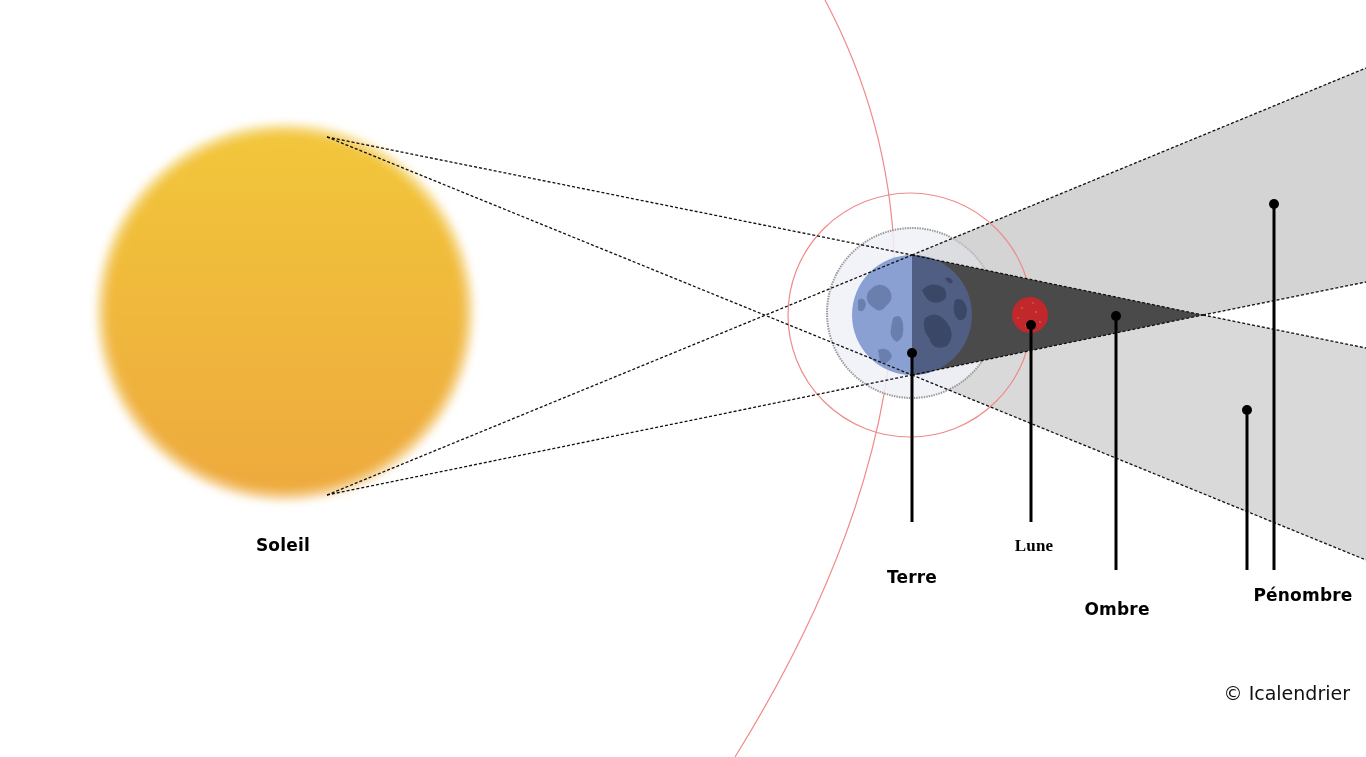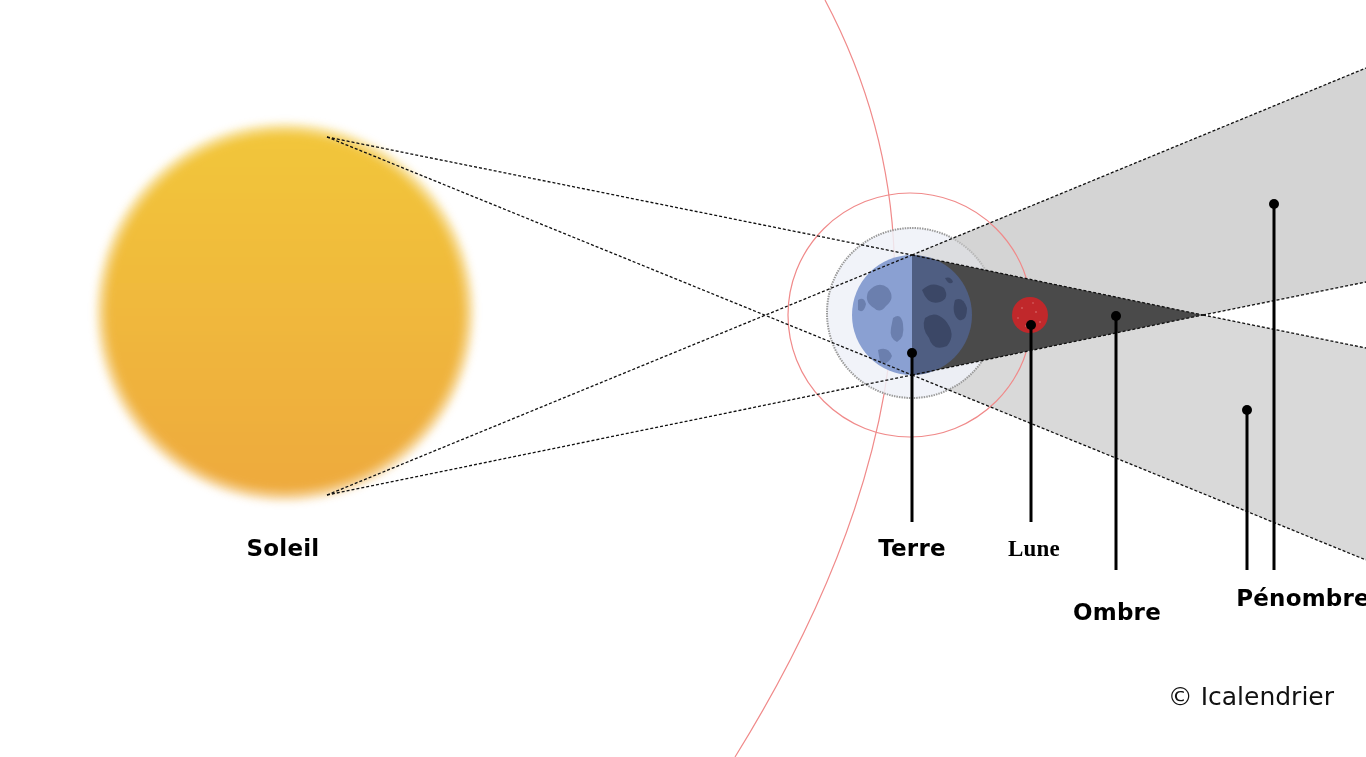--- a/index.html
+++ b/index.html
@@ -1,19 +1,19 @@
 <!DOCTYPE html>
 <html><head>
 <meta charset="utf-8">
 <style>
   html, body { margin:0; padding:0; background:#ffffff; }
   body { width:1366px; height:757px; overflow:hidden; position:relative; font-family:"DejaVu Sans", sans-serif; }
   #diagram { position:absolute; left:0; top:0; width:1366px; height:757px; }
-  .label { position:absolute; font-family:"DejaVu Sans", sans-serif; font-weight:bold; font-size:23px; color:#000; white-space:nowrap; transform:translateX(-50%); letter-spacing:0.2px; }
-  .credit { position:absolute; font-family:"DejaVu Sans", sans-serif; font-size:25px; color:#111; white-space:nowrap; right:32px; top:682px; }
+  .label { position:absolute; font-family:"DejaVu Sans", sans-serif; font-weight:bold; font-size:17px; color:#000; white-space:nowrap; transform:translateX(-50%); letter-spacing:0.2px; }
+  .credit { position:absolute; font-family:"DejaVu Sans", sans-serif; font-size:19px; color:#111; white-space:nowrap; right:16px; top:682px; }
 </style>
 </head>
 <body>
 
 <svg id="diagram" viewBox="0 0 1366 757" xmlns="http://www.w3.org/2000/svg">
   <defs>
     <linearGradient id="sunGrad" x1="0" y1="0" x2="0" y2="1">
       <stop offset="0" stop-color="#f2c63a"></stop>
       <stop offset="1" stop-color="#eeaa3e"></stop>
     </linearGradient>
@@ -108,17 +108,17 @@
     <line x1="1274" y1="204" x2="1274" y2="570" stroke="#000" stroke-width="3"></line>
     <circle cx="1274" cy="204" r="5" fill="#000"></circle>
   </g>
   <g>
     <line x1="1247" y1="410" x2="1247" y2="570" stroke="#000" stroke-width="3"></line>
     <circle cx="1247" cy="410" r="5" fill="#000"></circle>
   </g>
 </svg>
 
 <div class="label" style="left:283px; top:535px;">Soleil</div>
-<div class="label" style="left:912px; top:535px;">Terre</div>
+<div class="label" style="left:912px; top:567px;">Terre</div>
 <div class="label" style="left:1034px; top:536px;font-family:Liberation Serif, serif;">Lune</div>
 <div class="label" style="left:1117px; top:585px;margin-top:14px;">Ombre</div>
 <div class="label" style="left:1267px; top:585px;margin-left:36px;">Pénombre</div>
 <div class="credit">© Icalendrier</div>
 
 </body></html>

